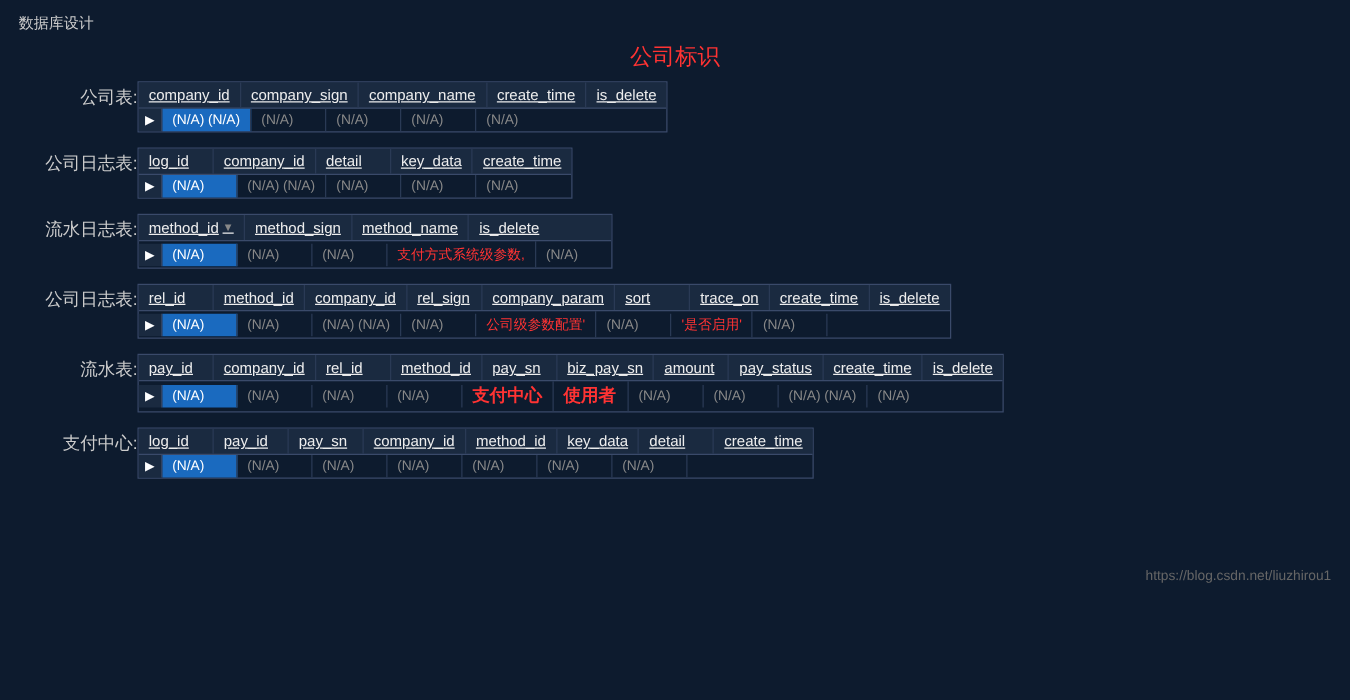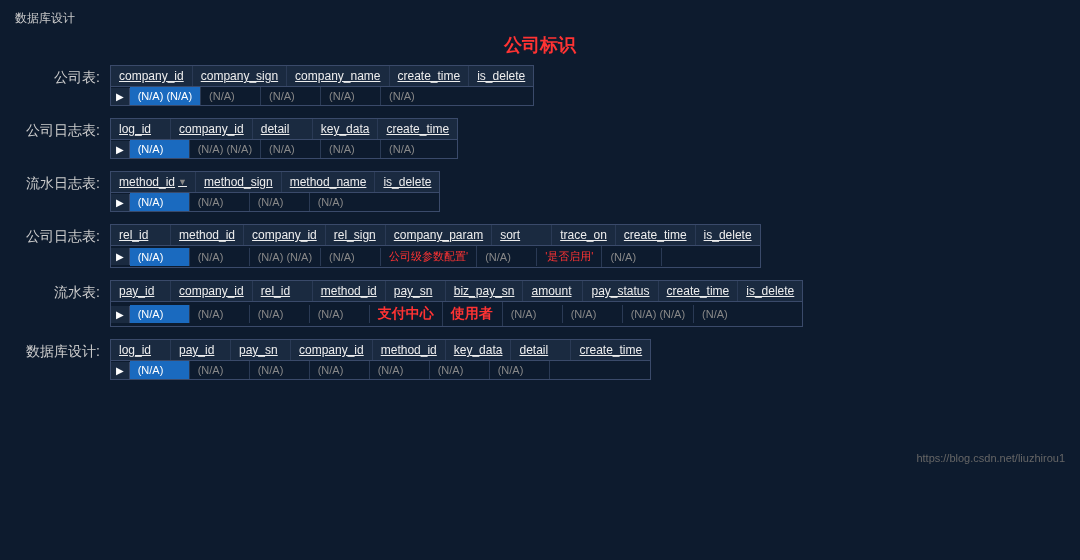--- a/index.html
+++ b/index.html
@@ -14,38 +14,37 @@
     }
     .page-title {
       padding: 10px 15px 6px;
       color: #ccc;
       font-size: 12px;
     }
     .center-label {
       text-align: center;
       color: #ff3333;
       font-size: 18px;
-      font-weight: bold;
+      font-weight: normal;
       margin-bottom: 8px;
     }
     .content-area {
       padding: 0 20px 10px;
     }
     .table-row-wrapper {
       display: flex;
       align-items: flex-start;
       margin-bottom: 12px;
     }
     .row-label {
       color: #ccc;
       font-size: 14px;
       min-width: 90px;
       padding-top: 4px;
       text-align: right;
-      padding-right: 10px;
       white-space: nowrap;
     }
     .db-table-container {
       border: 1px solid #3a4a6a;
       background: #0d1b2e;
       display: inline-block;
       min-width: 200px;
     }
     .db-table-header {
       display: flex;
@@ -168,20 +167,21 @@
         <div class="col-cell header with-arrow">method_id <span class="sort-arrow">▼</span></div>
         <div class="col-cell header">method_sign</div>
         <div class="col-cell header">method_name</div>
         <div class="col-cell header">is_delete</div>
       </div>
       <div class="db-table-body">
         <div class="row-arrow">▶</div>
         <div class="col-cell selected na">(N/A)</div>
         <div class="col-cell na">(N/A)</div>
         <div class="col-cell na">(N/A)</div>
+        <div class="col-cell red-text">支付方式系统级参数,</div>
         <div class="col-cell na">(N/A)</div>
       </div>
     </div>
   </div>
 
   <div class="table-row-wrapper">
     <div class="row-label">公司日志表:</div>
     <div class="db-table-container">
       <div class="db-table-header">
         <div class="col-cell header">rel_id</div>
@@ -234,21 +234,21 @@
         <div class="col-cell red-text" style="font-size:14px;font-weight:bold;">使用者</div>
         <div class="col-cell na">(N/A)</div>
         <div class="col-cell na">(N/A)</div>
         <div class="col-cell na">(N/A) (N/A)</div>
         <div class="col-cell na">(N/A)</div>
       </div>
     </div>
   </div>
 
   <div class="table-row-wrapper">
-    <div class="row-label">数据库设计:</div>
+    <div class="row-label">支付中心:</div>
     <div class="db-table-container">
       <div class="db-table-header">
         <div class="col-cell header">log_id</div>
         <div class="col-cell header">pay_id</div>
         <div class="col-cell header">pay_sn</div>
         <div class="col-cell header">company_id</div>
         <div class="col-cell header">method_id</div>
         <div class="col-cell header">key_data</div>
         <div class="col-cell header">detail</div>
         <div class="col-cell header">create_time</div>

